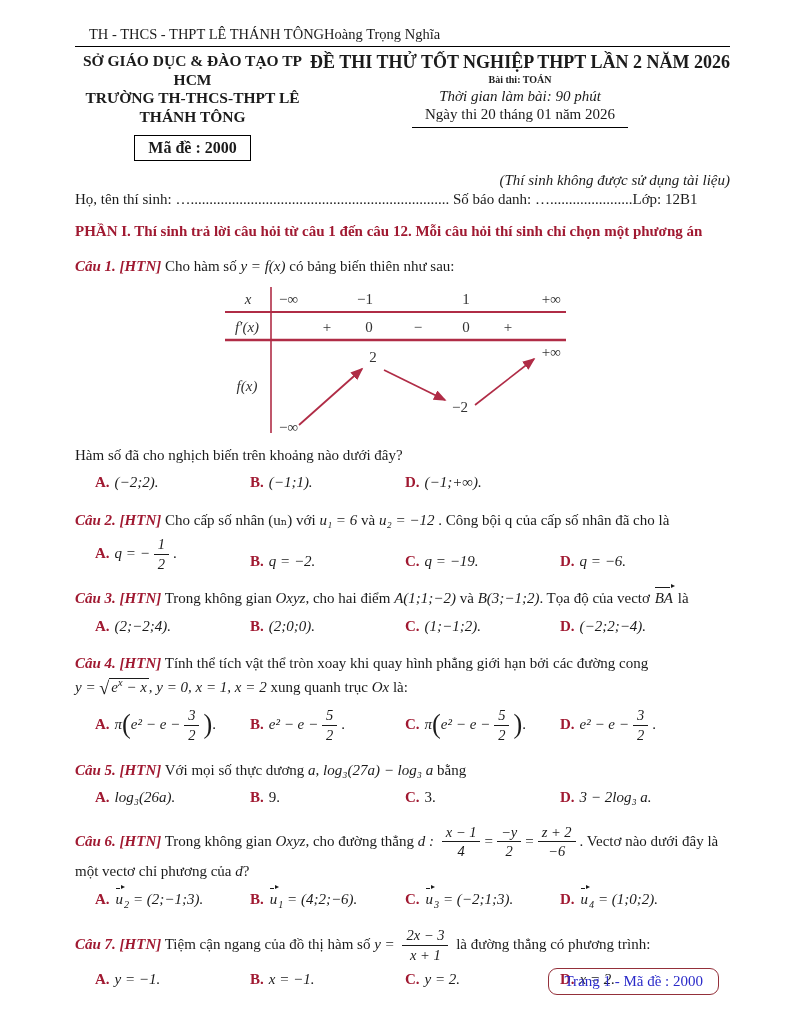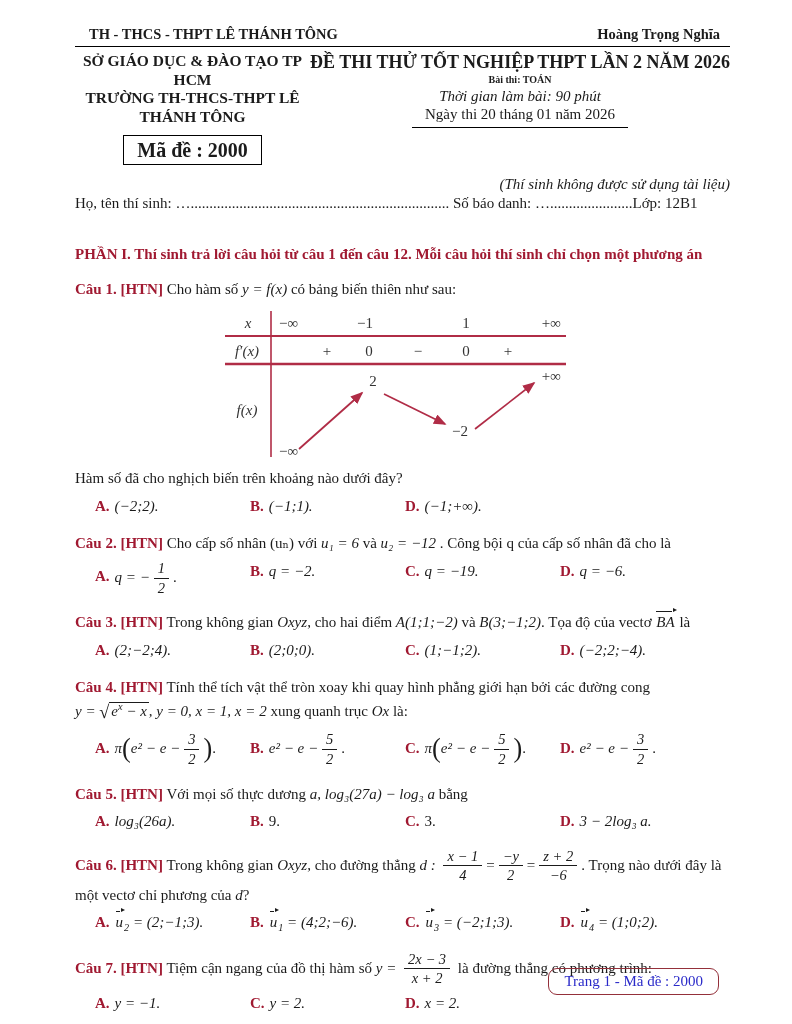--- a/index.html
+++ b/index.html
@@ -5,39 +5,39 @@
   * { box-sizing: border-box; }
   html,body { margin:0; padding:0; background:#e8e8e8; }
   .page {
     position:relative; width:792px; height:1024px; margin:0 auto;
     background:#ffffff; overflow:hidden;
     font-family:"Liberation Serif","DejaVu Serif",serif;
     font-size:15px; color:#1b1b1b;
     padding:26px 62px 0 75px;
   }
   
-  .hdr-top { display:flex; justify-content:space-between; align-items:flex-end;
-    font-weight:bold; font-size:14.5px; padding:0 10px 3px 14px;
+  .hdr-top { display:flex; align-items:flex-end;
+    font-weight:normal; font-size:14.5px; padding:0 10px 3px 14px;
     border-bottom:1.8px solid #000; }
   .hdr-cols { display:flex; margin-top:5px; }
   .hc-left { width:332px; text-align:center; font-weight:bold; font-size:15.5px; line-height:1.2; }
-  .code-box { display:inline-block; border:1.6px solid #000; padding:2px 13px; margin-top:9px; font-size:20px; }
+  .code-box { display:inline-block; border:1.6px solid #000; padding:2px 13px; margin-top:9px; font-size:16px; }
   .hc-right { flex:1; text-align:center; line-height:1.22; }
   .exam-title { font-weight:bold; font-size:18px; white-space:nowrap; }
   .subject { font-weight:bold; font-size:10px; }
   .duration { font-style:italic; margin-top:1px; }
   .date-rule { width:216px; border-top:1.6px solid #000; margin:3px auto 0; }
   .notice { text-align:right; font-style:italic; margin-top:11px; }
   .cand-line { margin-top:2px; white-space:nowrap; }
   
-  .part-head { color:#A01931; font-weight:bold; margin-top:34px; }
+  .part-head { color:#A01931; font-weight:bold; margin-top:15px; }
   .q { margin-top:15px; line-height:1.5; }
-  .qlabel { color:#A01931; font-weight:bold; }
+  .qlabel { color:#A01931; font-weight:bold;font-style:italic; }
   .m { font-style:italic; }
-  .opts { display:flex; margin:5px 0 0 20px; align-items:flex-start; }
+  .opts { display:flex; margin:5px 0 0 20px; align-items:flex-end; }
   .opt { flex:0 0 155px; }
   .opt:last-child { flex:1; }
   .opt-label { color:#A01931; font-weight:bold; margin-right:5px; }
   .frac { display:inline-block; text-align:center; vertical-align:middle;
     line-height:1.15; margin:0 4px; font-style:italic; font-size:14.5px; }
   .frac .fn { display:block; padding:0 4px 1px; border-bottom:1.3px solid #1b1b1b; }
   .frac .fd { display:block; padding-top:1px; }
   .bigp { font-size:175%; font-weight:300; vertical-align:middle; line-height:.85; font-style:normal; }
   .vec { position:relative; font-style:italic; margin:0 1px 0 1px; }
   .vec::before { content:""; position:absolute; left:0; right:3px; top:-3px; border-top:1.3px solid #1b1b1b; }
@@ -217,43 +217,44 @@
       <div class="opt"><span class="opt-label">D.</span><span class="m">3 − 2log₃ a.</span></div>
     </div>
   </div>
 
   <div class="q">
     <div>
       <span class="qlabel">Câu 6. [HTN]</span>
       <span>Trong không gian</span>
       <span class="m">Oxyz</span><span>, cho đường thẳng</span>
       <span class="m">d :</span>
-      <span class="frac"><span class="fn">x − 1</span><span class="fd">4</span></span><span>=</span><span class="frac"><span class="fn">−y</span><span class="fd">2</span></span><span>=</span><span class="frac"><span class="fn">z + 2</span><span class="fd">−6</span></span><span>. Trọng nào dưới đây là</span>
+      <span class="frac"><span class="fn">x − 1</span><span class="fd">4</span></span><span>=</span><span class="frac"><span class="fn">−y</span><span class="fd">2</span></span><span>=</span><span class="frac"><span class="fn">z + 2</span><span class="fd">−6</span></span><span>. Vectơ nào dưới đây là</span>
     </div>
     <div>
       <span>một vectơ chỉ phương của</span>
       <span class="m">d</span><span>?</span>
     </div>
     <div class="opts">
       <div class="opt"><span class="opt-label">A.</span><span class="vec">u</span><sub class="m">2</sub> <span class="m">= (2;−1;3).</span></div>
       <div class="opt"><span class="opt-label">B.</span><span class="vec">u</span><sub class="m">1</sub> <span class="m">= (4;2;−6).</span></div>
       <div class="opt"><span class="opt-label">C.</span><span class="vec">u</span><sub class="m">3</sub> <span class="m">= (−2;1;3).</span></div>
       <div class="opt"><span class="opt-label">D.</span><span class="vec">u</span><sub class="m">4</sub> <span class="m">= (1;0;2).</span></div>
     </div>
   </div>
 
   <div class="q">
     <div>
       <span class="qlabel">Câu 7. [HTN]</span>
       <span>Tiệm cận ngang của đồ thị hàm số</span>
       <span class="m">y =</span>
-      <span class="frac"><span class="fn">2x − 3</span><span class="fd">x + 2</span></span>
+      <span class="frac"><span class="fn">2x − 3</span><span class="fd">x + 1</span></span>
       <span>là đường thẳng có phương trình:</span>
     </div>
     <div class="opts">
       <div class="opt"><span class="opt-label">A.</span><span class="m">y = −1.</span></div>
+      <div class="opt"><span class="opt-label">B.</span><span class="m">x = −1.</span></div>
       <div class="opt"><span class="opt-label">C.</span><span class="m">y = 2.</span></div>
       <div class="opt"><span class="opt-label">D.</span><span class="m">x = 2.</span></div>
     </div>
   </div>
 
   <div class="footer-box">Trang 1 - Mã đề : 2000</div>
 </div>
 
 </body></html>

